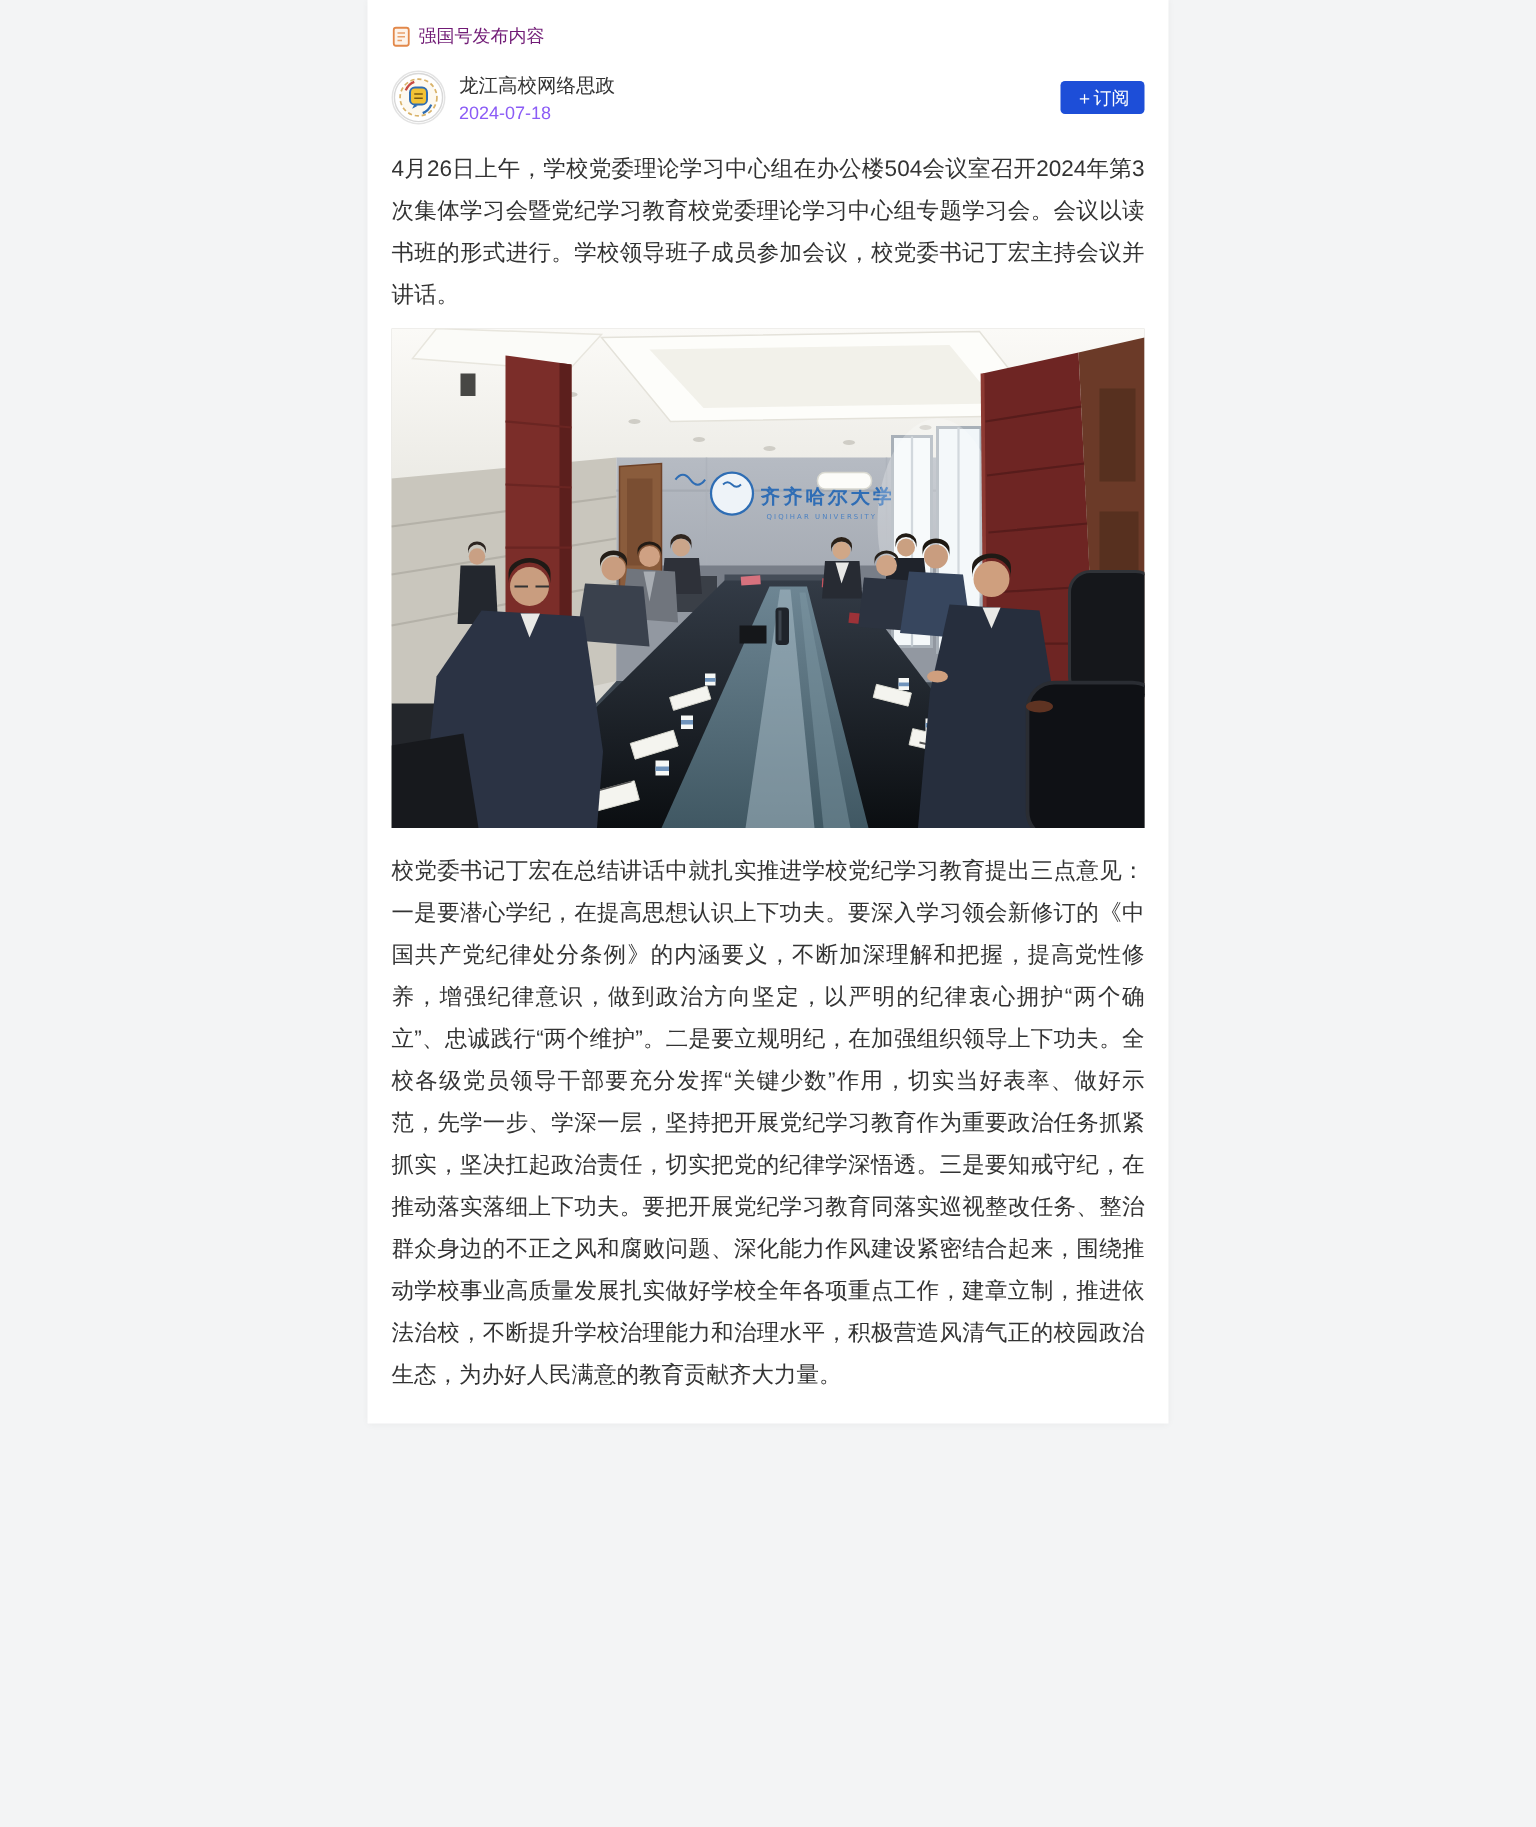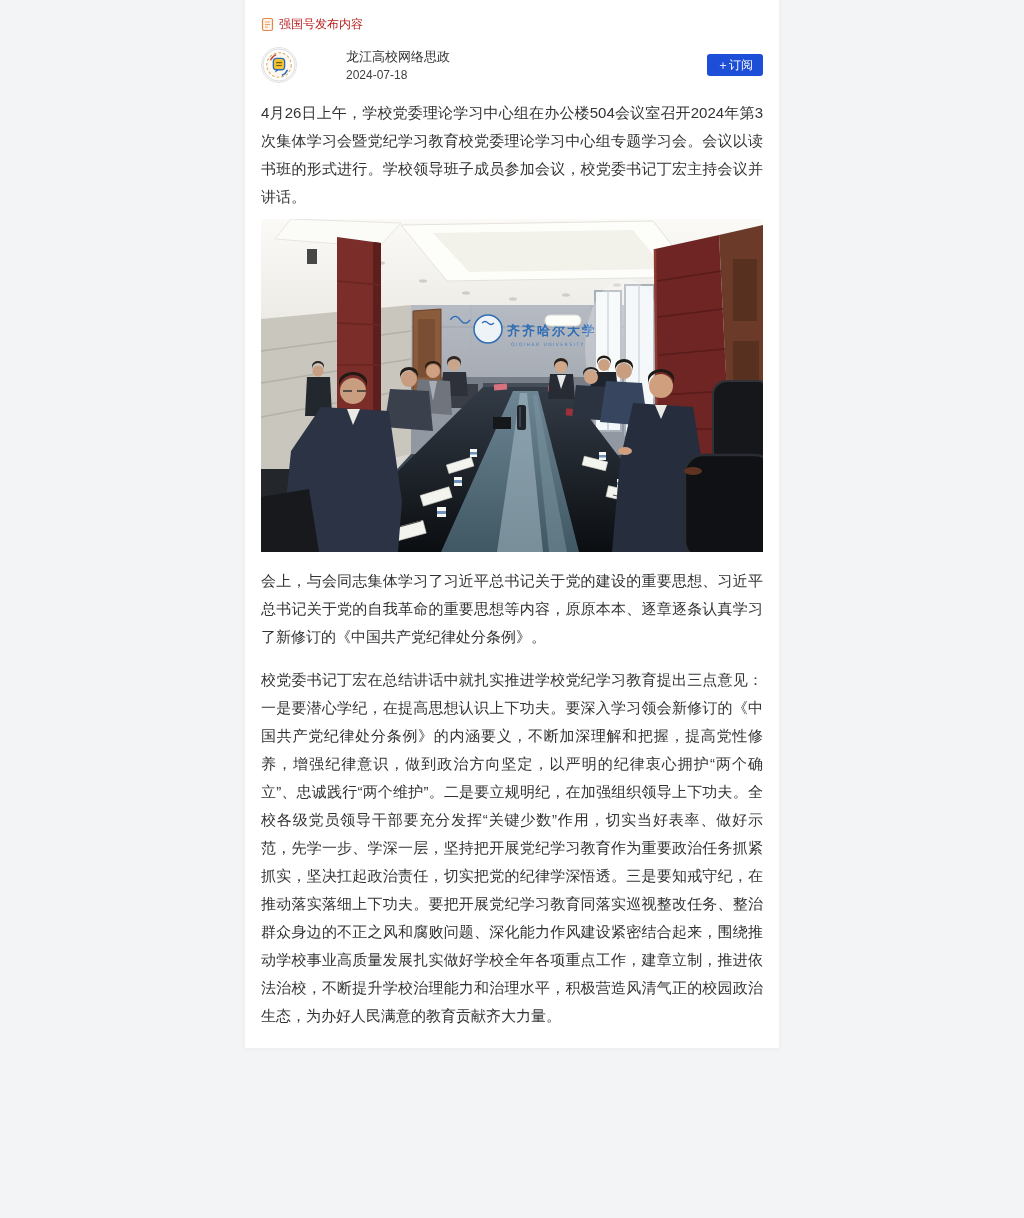--- a/index.html
+++ b/index.html
@@ -10,27 +10,27 @@
     font-family:"Liberation Sans","DejaVu Sans",sans-serif;
   }
   .card {
     width:534px; margin:0 auto; background:#ffffff;
     padding:16px 16px 10px; box-shadow:0 0 5px rgba(0,0,0,.05);
   }
   h1.title {
     margin:0 0 8px; font-size:19px; font-weight:600; color:#383838;
     line-height:28px; letter-spacing:1px;
   }
-  .badge { display:flex; align-items:center; gap:5px; font-size:12px; color:#b91c1c; margin-bottom:14px; }
+  .badge { display:flex; align-items:center; gap:5px; font-size:12px; color:#701a75; margin-bottom:14px; }
   .badge svg { display:block; }
-  .pub-row { display:flex; align-items:center; margin-bottom:16px;gap:40px; }
+  .pub-row { display:flex; align-items:center; margin-bottom:16px; }
   .avatar { width:36px; height:36px; border-radius:50%; border:1px solid #e3e3e3; background:#fff; cursor:pointer; flex:0 0 auto; }
   .pub-info { margin-left:9px; flex:1; }
   .pub-name { font-size:13px; color:#333; line-height:17px; cursor:pointer; }
-  .pub-date { font-size:12px; color:#404040; line-height:15px; margin-top:3px; }
+  .pub-date { font-size:12px; color:#8b5cf6; line-height:15px; margin-top:3px; }
   .subscribe {
     background:#1d4ed8; color:#fff; font-size:12px; line-height:14px;
     padding:4px 10px; border:none; border-radius:3px; cursor:pointer;
   }
   .article p { font-size:15px; color:#333; line-height:28px; text-align:justify; margin:15px 0 8px; }
   .article b { font-weight:400; }
   .photo { display:block; margin:2px 0 14px; background:#d8d6d0; }
 </style>
 </head>
 <body>
@@ -228,18 +228,17 @@
         <ellipse cx="364" cy="232" rx="7" ry="4" fill="#cf9f7e"></ellipse>
       </g>
 
       <rect x="452" y="162" width="58" height="84" rx="14" fill="#15171b" stroke="#303338" stroke-width="2"></rect>
       <rect x="424" y="236" width="88" height="104" rx="18" fill="#0f1115" stroke="#2a2d33" stroke-width="2.5"></rect>
       <ellipse cx="432" cy="252" rx="9" ry="4" fill="#5e3322"></ellipse>
       <path d="M0,278 L48,270 L58,333 L0,333 Z" fill="#17191d"></path>
     </svg>
 
     <div>
-        <p><span>会上，与会同志集体学习了习近平总书记关于党的建设的重要思想、习近平总书记关于党的自我革命的重要思想等内容，原原本本、逐章逐条认真学习了新修订的《中国共产党纪律处分条例》。</span></p>
         <p><span>校党委书记丁宏在总结讲话中就扎实推进学校党纪学习教育提出三点意见：</span><b>一是要潜心学纪，在提高思想认识上下功夫。</b><span>要深入学习领会新修订的《中国共产党纪律处分条例》的内涵要义，不断加深理解和把握，提高党性修养，增强纪律意识，做到政治方向坚定，以严明的纪律衷心拥护“两个确立”、忠诚践行“两个维护”。</span><b>二是要立规明纪，在加强组织领导上下功夫。</b><span>全校各级党员领导干部要充分发挥“关键少数”作用，切实当好表率、做好示范，先学一步、学深一层，坚持把开展党纪学习教育作为重要政治任务抓紧抓实，坚决扛起政治责任，切实把党的纪律学深悟透。</span><b>三是要知戒守纪，在推动落实落细上下功夫。</b><span>要把开展党纪学习教育同落实巡视整改任务、整治群众身边的不正之风和腐败问题、深化能力作风建设紧密结合起来，围绕推动学校事业高质量发展扎实做好学校全年各项重点工作，建章立制，推进依法治校，不断提升学校治理能力和治理水平，积极营造风清气正的校园政治生态，为办好人民满意的教育贡献齐大力量。</span></p>
       </div>
   </div>
 
 </div>
 
 </body></html>

